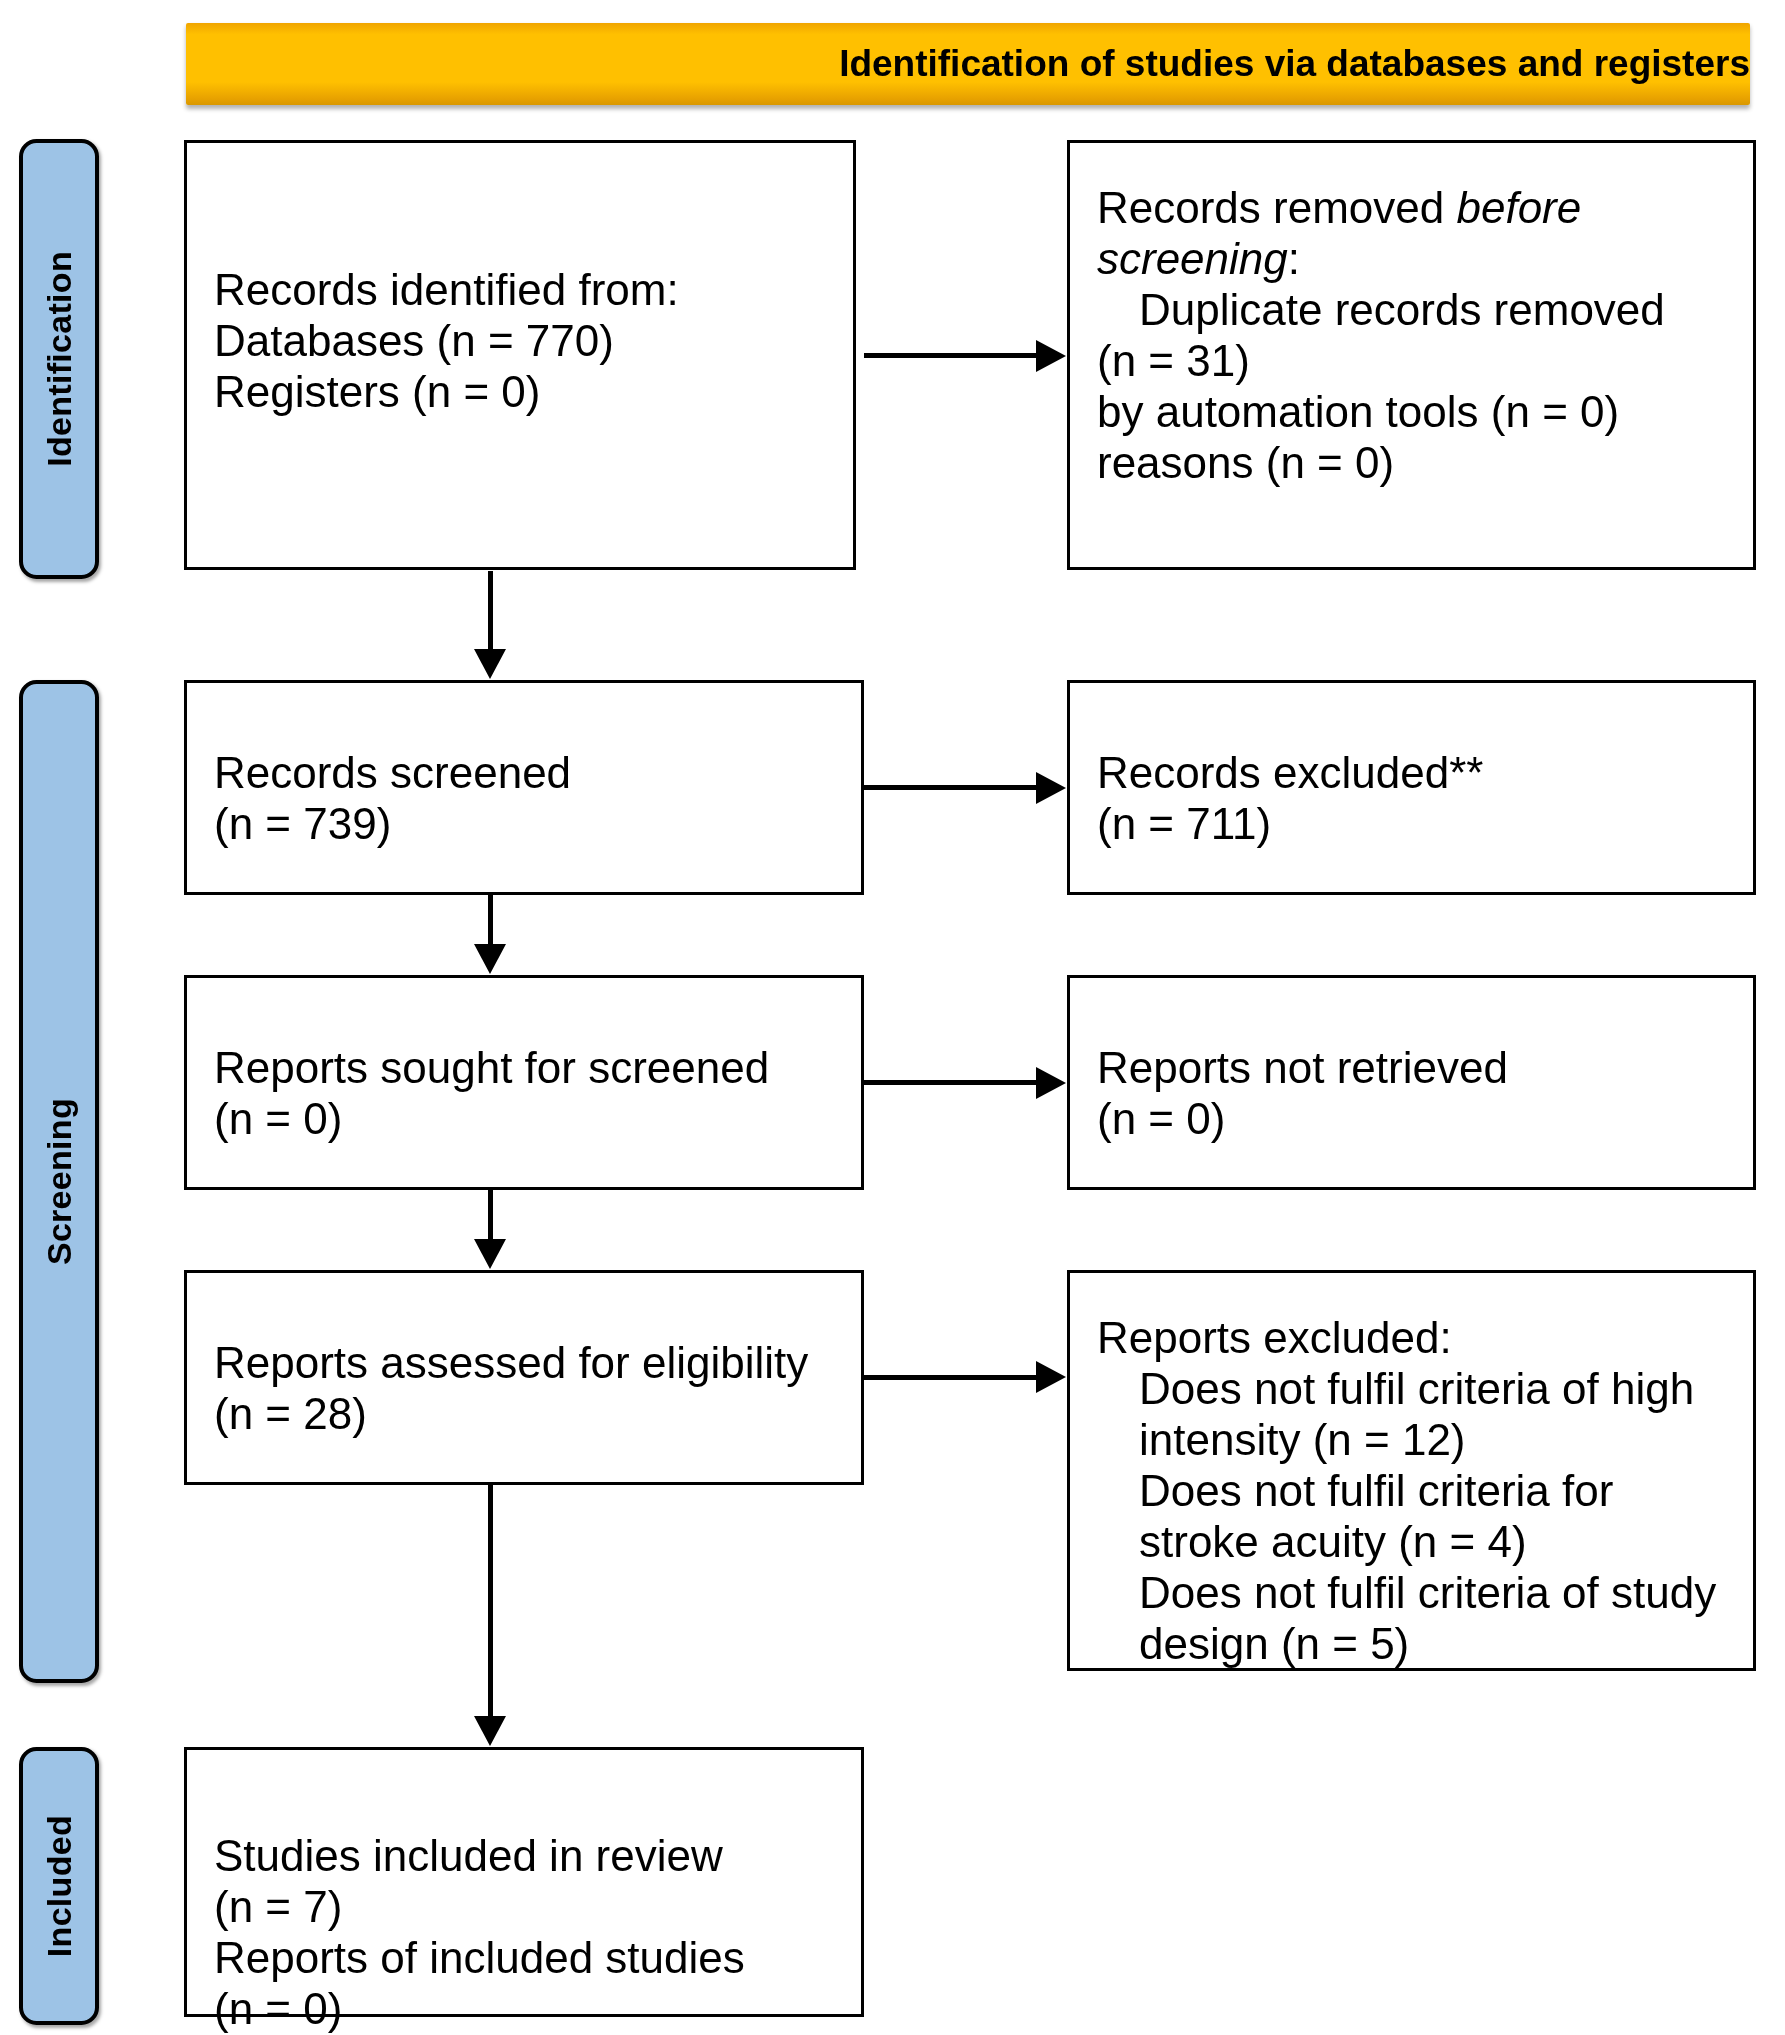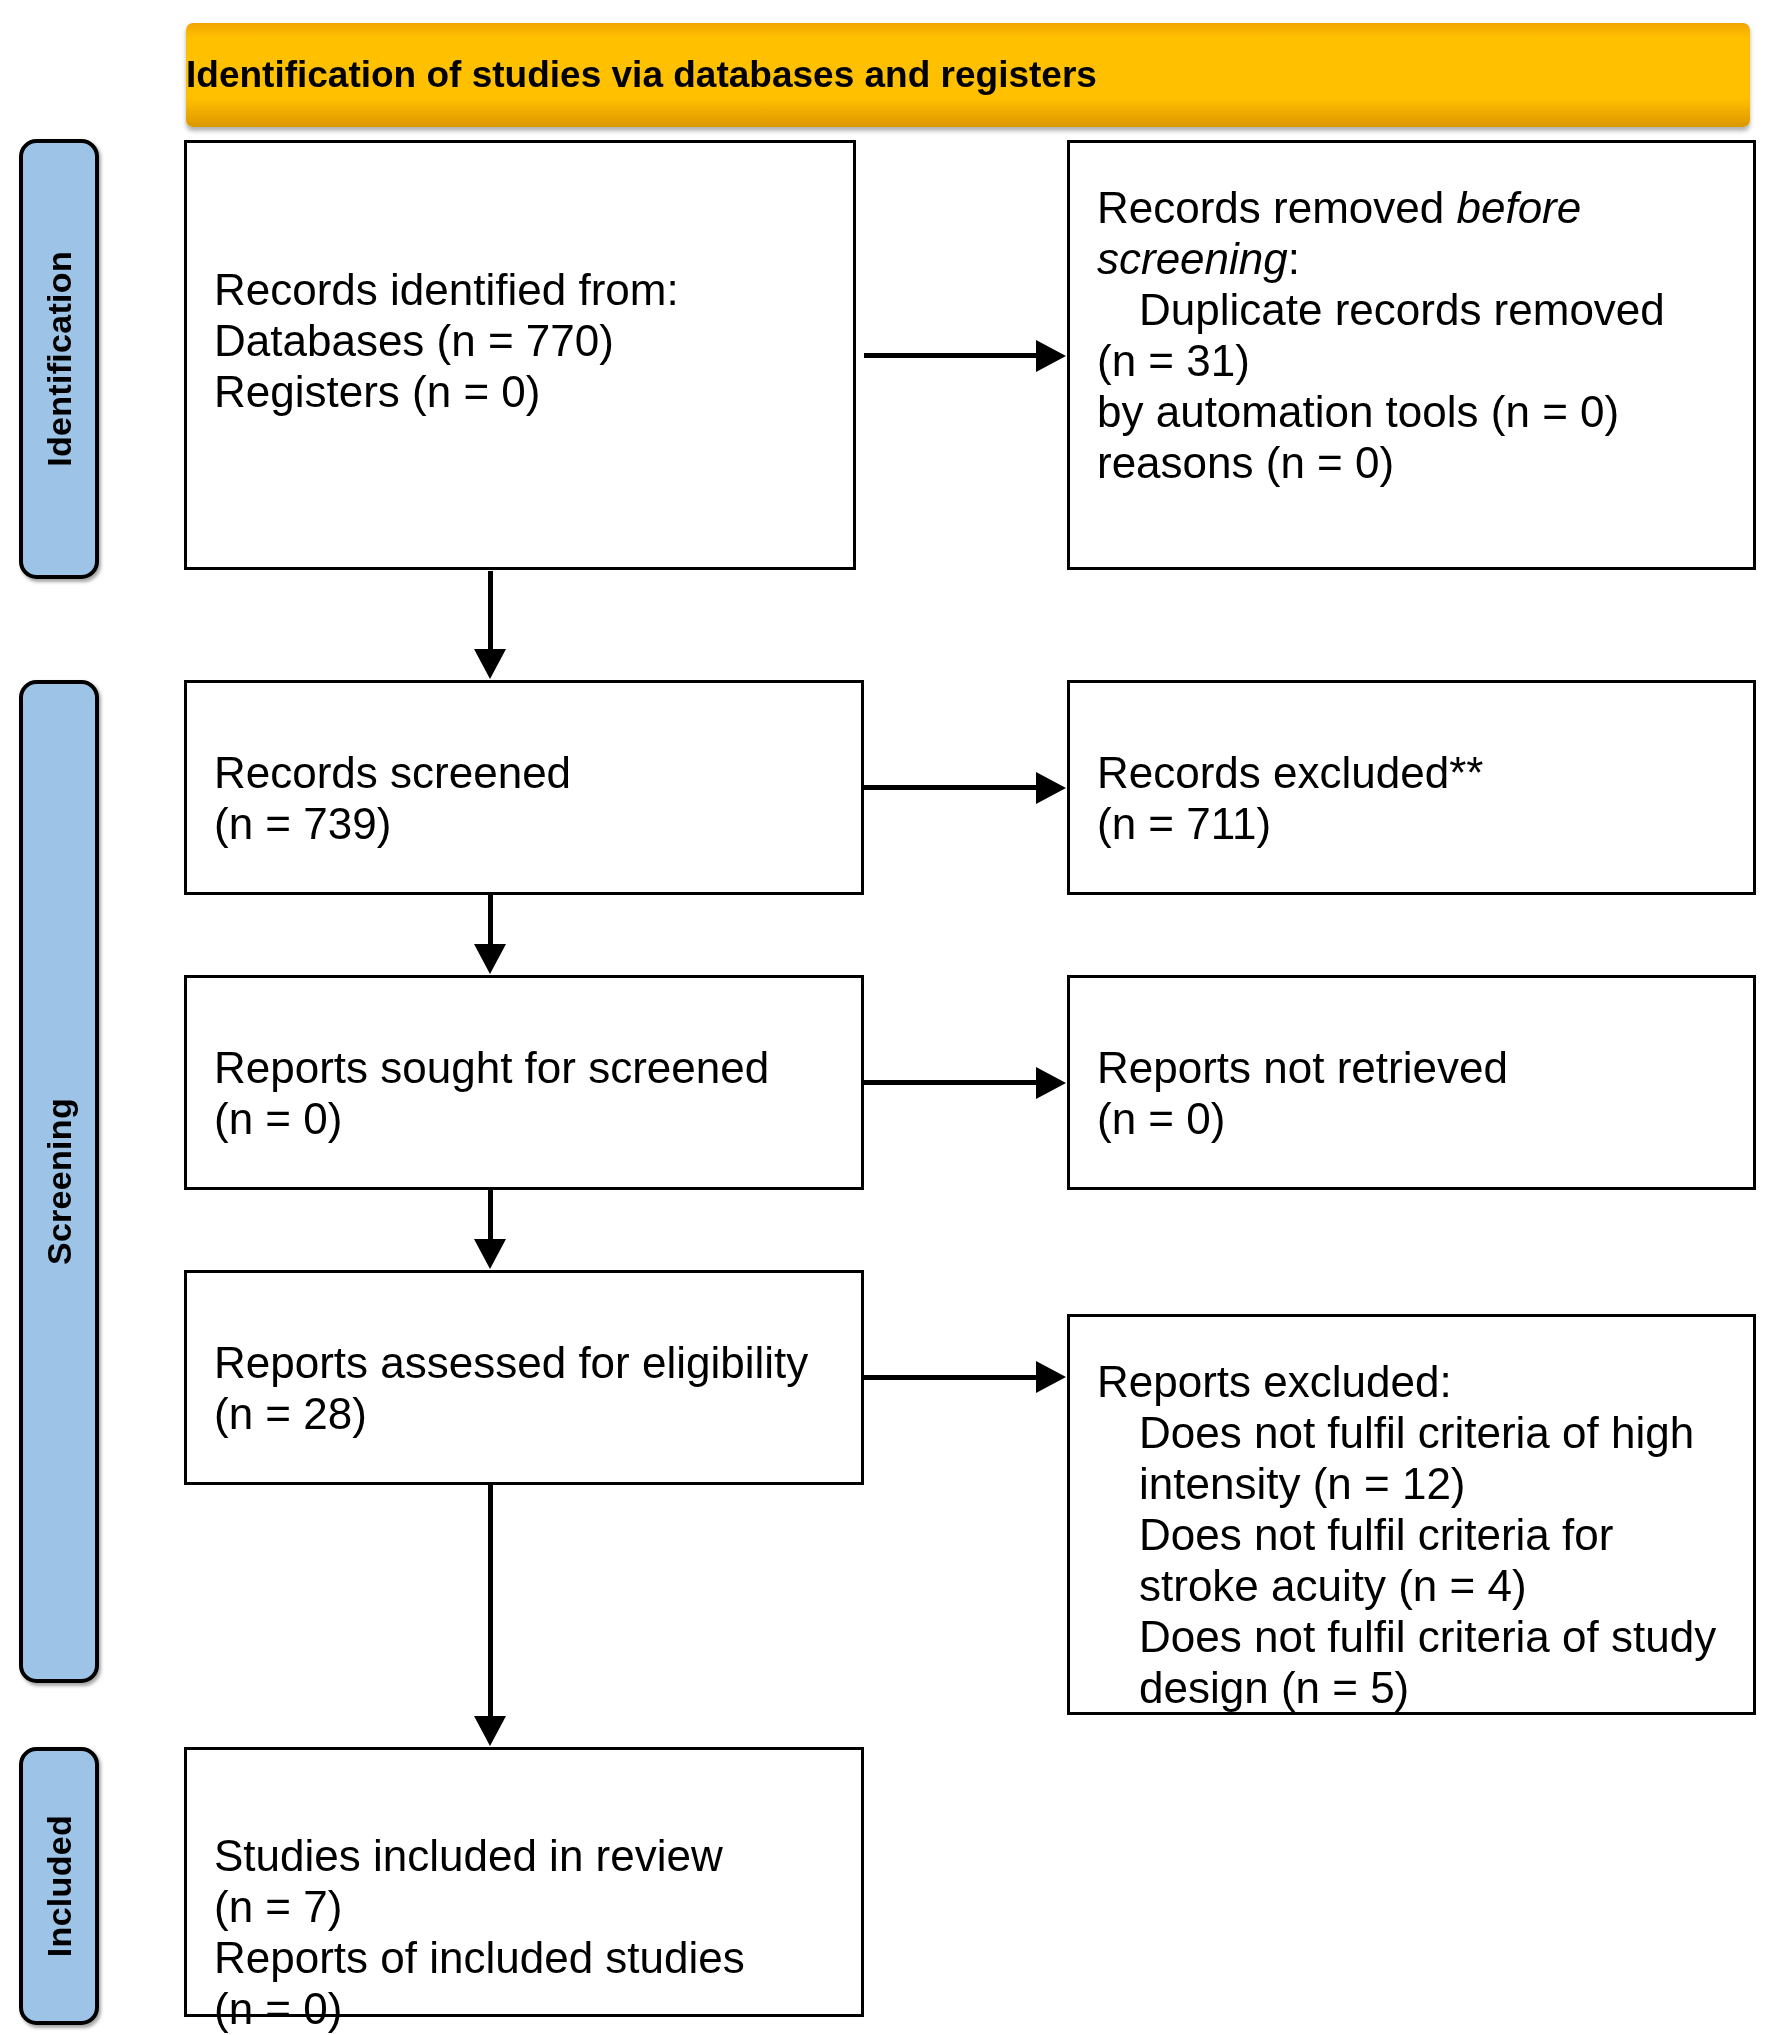--- a/index.html
+++ b/index.html
@@ -17,32 +17,32 @@
     background: #ffffff;
     overflow: hidden;
   }
 
   
   .banner {
     position: absolute;
     left: 186px;
     top: 23px;
     width: 1564px;
-    height: 104px;
+    height: 82px;
     background: linear-gradient(to bottom,
         #f0a500 0%,
         #ffc000 14%,
         #ffc000 72%,
         #e8a200 92%,
         #d99800 100%);
-    border-radius: 7px;
+    border-radius: 2px;
     box-shadow: 0 3.4px 4px rgba(0,0,0,0.30);
     display: flex;
     align-items: center;
-    justify-content: flex-start;
+    justify-content: flex-end;
   }
   .banner-text {
     font-size: 37px;
     font-weight: bold;
     color: #000000;
     letter-spacing: 0px;
     white-space: nowrap;
   }
 
   
@@ -95,21 +95,21 @@
   #box-identified   { left: 184px; top: 140px;  width: 672px; height: 430px; }
   #box-screened     { left: 184px; top: 680px; width: 680px; height: 215px; padding-left: 44px; }
   #box-sought       { left: 184px; top: 975px; width: 680px; height: 215px; }
   #box-assessed     { left: 184px; top: 1270px; width: 680px; height: 215px; }
   #box-included     { left: 184px; top: 1747px; width: 680px; height: 270px; }
 
   
   #box-removed      { left: 1067px; top: 140px;  width: 689px; height: 430px; }
   #box-rec-excluded { left: 1067px; top: 680px; width: 689px; height: 215px; }
   #box-not-retrieved{ left: 1067px; top: 975px; width: 689px; height: 215px; }
-  #box-rep-excluded { left: 1067px; top: 1270px; width: 689px; height: 401px; margin-top: 44px; }
+  #box-rep-excluded { left: 1067px; top: 1270px; width: 689px; height: 401px; }
 
   
   #box-identified   .fbox-inner { top: 121px; }
   #box-screened     .fbox-inner { top: 64px; }
   #box-sought       .fbox-inner { top: 64px; }
   #box-assessed     .fbox-inner { top: 64px; }
   #box-included     .fbox-inner { top: 80px; }
   #box-removed      .fbox-inner { top: 39px; }
   #box-rec-excluded .fbox-inner { top: 64px; }
   #box-not-retrieved .fbox-inner { top: 64px; }

